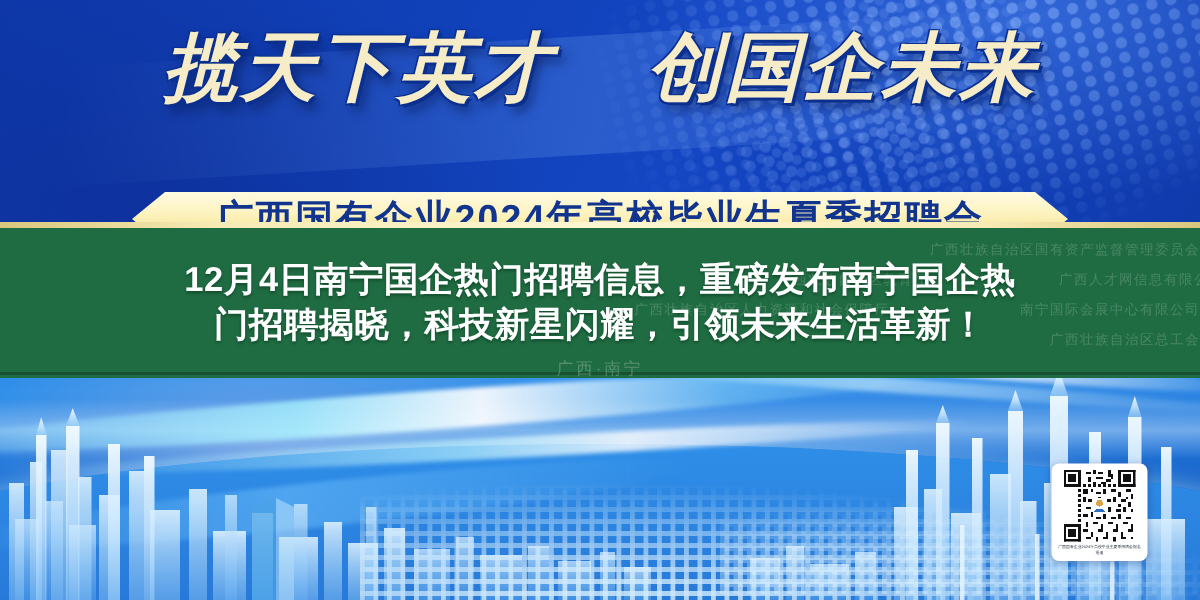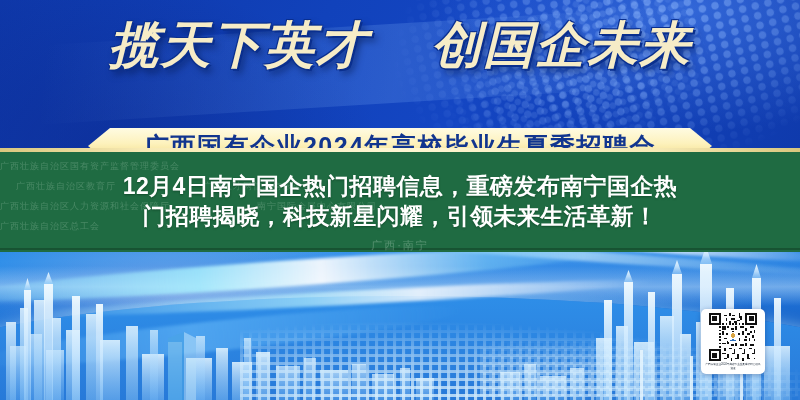--- a/index.html
+++ b/index.html
@@ -258,21 +258,21 @@
     position: absolute;
     left: 0; top: 152px;
     width: 800px; height: 100px;
     background: #1f6b42;
     overflow: hidden;
   }
   
   .ghost-row {
     position: absolute;
     width: 100%;
-    text-align: left;
+    text-align: right;
     font-family: "Liberation Sans", "DejaVu Sans", sans-serif;
     font-size: 9px;
     letter-spacing: 1px;
     color: rgba(215,235,220,0.22);
     white-space: nowrap;
     pointer-events: none;
   }
   .ghost-row.r1 { top: 8px; }
   .ghost-row.r2 { top: 28px; padding-left: 16px; }
   .ghost-row.r3 { top: 48px; }

